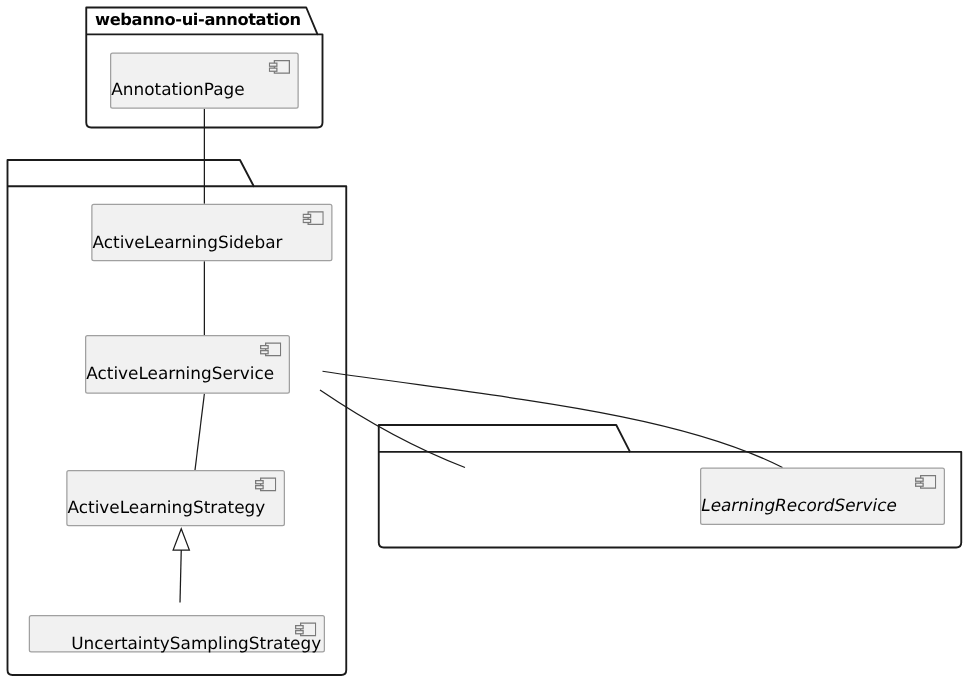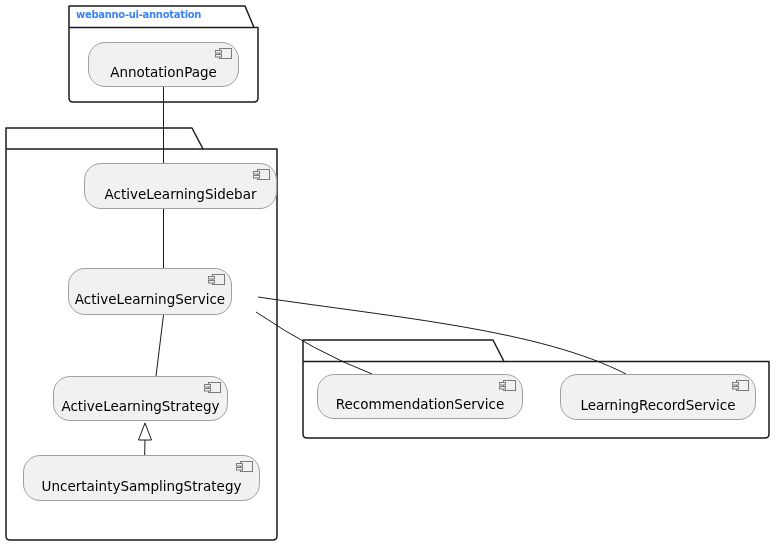--- a/index.html
+++ b/index.html
@@ -11,36 +11,35 @@
     font-family: "DejaVu Sans", "Liberation Sans", sans-serif;
     overflow: hidden;
   }
   svg.layer {
     position: absolute;
     left: 0; top: 0;
     width: 777px; height: 550px;
   }
   .pkg-label {
     position: absolute;
-    font-size: 10px;
+    font-size: 13px;
     font-weight: bold;
     letter-spacing: -0.3px;
-    color: #3b82f6;
+    color: #000000;
     white-space: nowrap;
     z-index: 4;
   }
   .component {
     position: absolute;
     box-sizing: border-box;
     background: #F1F1F1;
     border: 1px solid #A0A0A0;
-    border-radius: 17px;
+    border-radius: 2px;
     display: flex;
     align-items: center;
-    justify-content: center;
     padding-top: 15px;
     font-size: 13.5px;
     color: #000000;
     white-space: nowrap;
     z-index: 3;
   }
   .component .icon {
     position: absolute;
     top: 4px;
     right: 6px;
@@ -78,21 +77,21 @@
     <span class="icon">
       <svg width="17" height="13" viewBox="0 0 17 13">
         <rect x="4.5" y="1.5" width="12" height="10" fill="#F1F1F1" stroke="#7A7A7A"></rect>
         <rect x="0.5" y="3.5" width="6" height="2.5" fill="#F1F1F1" stroke="#7A7A7A"></rect>
         <rect x="0.5" y="7.5" width="6" height="2.5" fill="#F1F1F1" stroke="#7A7A7A"></rect>
       </svg>
     </span>
     <span>AnnotationPage</span>
   </div>
 
-  <div class="component" style="left:84px; top:163px; width:193px; height:46px;">
+  <div class="component" style="left:73px; top:163px; width:193px; height:46px;">
     <span class="icon">
       <svg width="17" height="13" viewBox="0 0 17 13">
         <rect x="4.5" y="1.5" width="12" height="10" fill="#F1F1F1" stroke="#7A7A7A"></rect>
         <rect x="0.5" y="3.5" width="6" height="2.5" fill="#F1F1F1" stroke="#7A7A7A"></rect>
         <rect x="0.5" y="7.5" width="6" height="2.5" fill="#F1F1F1" stroke="#7A7A7A"></rect>
       </svg>
     </span>
     <span>ActiveLearningSidebar</span>
   </div>
 
@@ -111,43 +110,33 @@
     <span class="icon">
       <svg width="17" height="13" viewBox="0 0 17 13">
         <rect x="4.5" y="1.5" width="12" height="10" fill="#F1F1F1" stroke="#7A7A7A"></rect>
         <rect x="0.5" y="3.5" width="6" height="2.5" fill="#F1F1F1" stroke="#7A7A7A"></rect>
         <rect x="0.5" y="7.5" width="6" height="2.5" fill="#F1F1F1" stroke="#7A7A7A"></rect>
       </svg>
     </span>
     <span>ActiveLearningStrategy</span>
   </div>
 
-  <div class="component" style="left:23px; top:455px; width:237px; height:46px;">
+  <div class="component" style="left:23px; top:492px; width:237px; height:30px;padding-left:33px;">
     <span class="icon">
       <svg width="17" height="13" viewBox="0 0 17 13">
         <rect x="4.5" y="1.5" width="12" height="10" fill="#F1F1F1" stroke="#7A7A7A"></rect>
         <rect x="0.5" y="3.5" width="6" height="2.5" fill="#F1F1F1" stroke="#7A7A7A"></rect>
         <rect x="0.5" y="7.5" width="6" height="2.5" fill="#F1F1F1" stroke="#7A7A7A"></rect>
       </svg>
     </span>
     <span>UncertaintySamplingStrategy</span>
   </div>
 
-  <div class="component" style="left:317px; top:374px; width:206px; height:45px;">
-    <span class="icon">
-      <svg width="17" height="13" viewBox="0 0 17 13">
-        <rect x="4.5" y="1.5" width="12" height="10" fill="#F1F1F1" stroke="#7A7A7A"></rect>
-        <rect x="0.5" y="3.5" width="6" height="2.5" fill="#F1F1F1" stroke="#7A7A7A"></rect>
-        <rect x="0.5" y="7.5" width="6" height="2.5" fill="#F1F1F1" stroke="#7A7A7A"></rect>
-      </svg>
-    </span>
-    <span>RecommendationService</span>
-  </div>
 
-  <div class="component" style="left:560px; top:374px; width:196px; height:46px;">
+  <div class="component" style="left:560px; top:374px; width:196px; height:46px;font-style:italic;">
     <span class="icon">
       <svg width="17" height="13" viewBox="0 0 17 13">
         <rect x="4.5" y="1.5" width="12" height="10" fill="#F1F1F1" stroke="#7A7A7A"></rect>
         <rect x="0.5" y="3.5" width="6" height="2.5" fill="#F1F1F1" stroke="#7A7A7A"></rect>
         <rect x="0.5" y="7.5" width="6" height="2.5" fill="#F1F1F1" stroke="#7A7A7A"></rect>
       </svg>
     </span>
     <span>LearningRecordService</span>
   </div>
 

